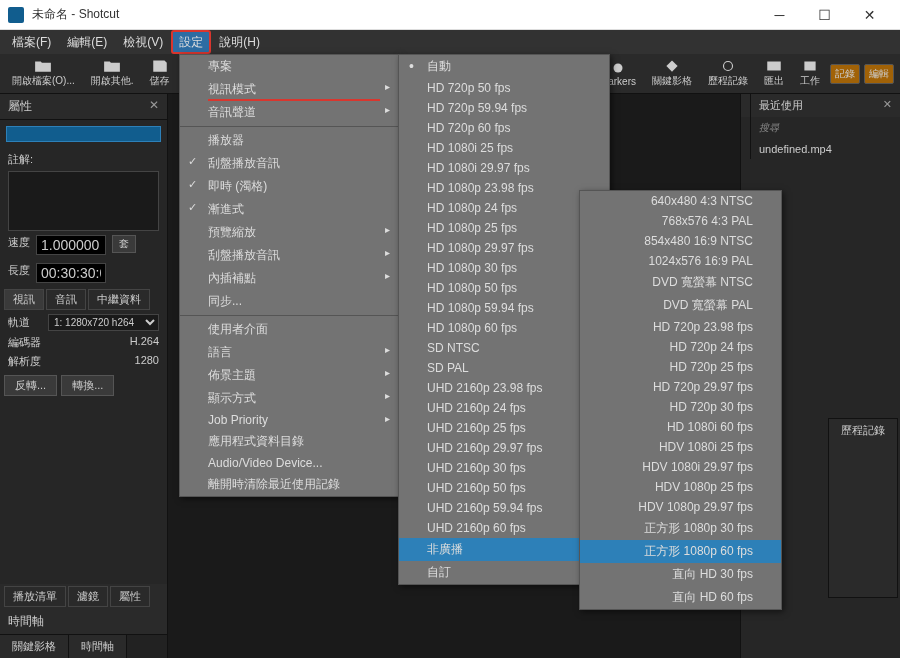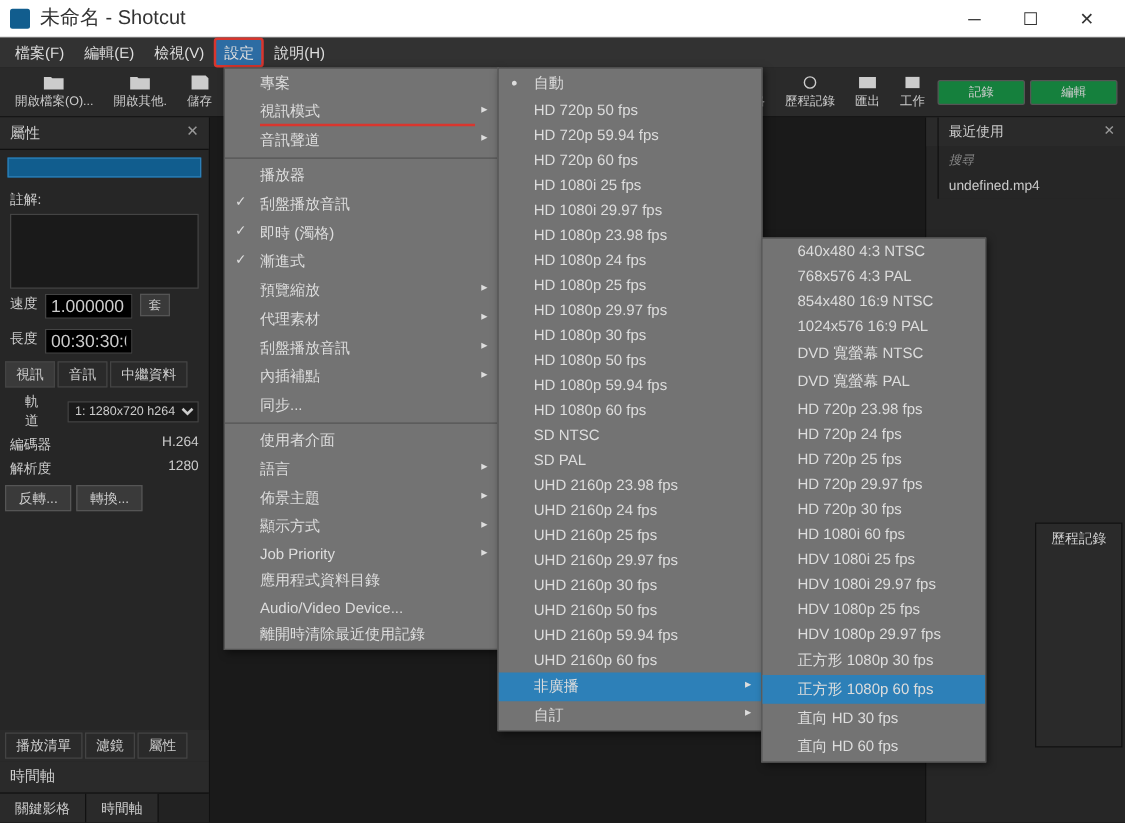--- a/index.html
+++ b/index.html
@@ -1,52 +1,52 @@
 <!DOCTYPE html>
 <html><head>
 <meta charset="utf-8">
 <style>
 * { margin: 0; padding: 0; box-sizing: border-box; font-family: "Microsoft YaHei", "Segoe UI", sans-serif; }
 body { width: 900px; height: 658px; background: #1d1d1d; overflow: hidden; position: relative; }
 
 
 .titlebar { height: 30px; background: #fff; display: flex; align-items: center; padding: 0 8px; border-bottom: 1px solid #ddd; }
 .titlebar .app-icon { width: 16px; height: 16px; background: #115d8e; border-radius: 2px; margin-right: 8px; }
-.titlebar .title { font-size: 16px; color: #333; flex: 1; }
+.titlebar .title { font-size: 12px; color: #333; flex: 1; }
 .titlebar .win-controls { display: flex; }
 .titlebar .win-btn { width: 45px; height: 30px; display: flex; align-items: center; justify-content: center; font-size: 14px; color: #333; cursor: pointer; }
 
 
 .menubar { height: 24px; background: #323232; display: flex; align-items: center; padding: 0 4px; }
 .menubar .menu-item { padding: 0 8px; font-size: 12px; color: #ddd; line-height: 24px; cursor: pointer; }
 .menubar .menu-item.highlighted { background: #2d6ca3; border: 2px solid #d9362e; border-radius: 3px; line-height: 20px; padding: 0 6px; }
 
 
 .toolbar { height: 40px; background: #2a2a2a; display: flex; align-items: center; padding: 0 6px; gap: 4px; border-bottom: 1px solid #111; }
 .tool-btn { display: flex; flex-direction: column; align-items: center; padding: 2px 6px; font-size: 10px; color: #ccc; cursor: pointer; }
 .tool-btn .icon { width: 18px; height: 14px; margin-bottom: 1px; }
-.tool-btn.right { border: 1px solid #555; border-radius: 2px; padding: 2px 24px; background: #15803d; }
+.tool-btn.right { border: 1px solid #555; border-radius: 2px; padding: 2px 4px; background: #a16207; }
 .tool-spacer { flex: 1; }
 
 
 .main { display: flex; height: calc(100% - 94px); }
 
 
 .left-panel { width: 168px; background: #262626; border-right: 1px solid #111; display: flex; flex-direction: column; }
 .panel-header { font-size: 12px; color: #ccc; padding: 4px 8px; background: #2a2a2a; border-bottom: 1px solid #111; }
 .panel-header.x { display: flex; justify-content: space-between; }
 .panel-header .x-btn { color: #999; cursor: pointer; }
 .blue-bar { height: 16px; background: #115d8e; border: 1px solid #2d80b8; }
 .prop-row { display: flex; align-items: flex-start; padding: 4px 8px; font-size: 11px; color: #ccc; gap: 6px; }
 .prop-row input[type=text] { background: #000000; border: 1px solid #444; color: #ccc; font-size: 14px; padding: 1px 4px; width: 70px; }
 .prop-row .small-btn { background: #3a3a3a; border: 1px solid #555; color: #ccc; font-size: 10px; padding: 1px 6px; cursor: pointer; }
 .tabs-row { display: flex; padding: 2px 4px; gap: 2px; }
 .tab-btn { background: #2a2a2a; border: 1px solid #444; color: #ccc; font-size: 11px; padding: 2px 8px; cursor: pointer; }
 .tab-btn.active { background: #3a3a3a; }
-.select-row { display: flex; padding: 2px 8px; gap: 18px; font-size: 11px; color: #ccc; align-items: center; margin-left: 12px; }
+.select-row { display: flex; padding: 2px 8px; gap: 18px; font-size: 11px; color: #ccc; align-items: center; }
 .select-row select { background: #1a1a1a; border: 1px solid #444; color: #ccc; font-size: 10px; padding: 1px; flex: 1; }
 .kv-row { display: flex; justify-content: space-between; padding: 2px 8px; font-size: 11px; color: #ccc; }
 .btn-row { display: flex; padding: 4px; gap: 4px; }
 .btn-row .btn { background: #3a3a3a; border: 1px solid #555; color: #ccc; font-size: 11px; padding: 2px 10px; cursor: pointer; }
 
 .bottom-tabs { display: flex; padding: 2px 4px; gap: 2px; margin-top: auto; background: #2a2a2a; }
 
 
 .timeline-header { font-size: 12px; color: #ccc; padding: 4px 8px; background: #2a2a2a; }
 .timeline-bar { height: 24px; background: #222; border-top: 1px solid #111; display: flex; align-items: center; padding: 0 4px; gap: 6px; }
@@ -71,21 +71,21 @@
 .dropdown { position: absolute; background: #737373; border: 1px solid #555; box-shadow: 2px 2px 6px rgba(0,0,0,0.5); z-index: 100; }
 .dropdown-item { padding: 3px 28px 3px 28px; font-size: 12px; color: #ddd; cursor: pointer; position: relative; white-space: nowrap; }
 .dropdown-item.highlighted { background: #2d80b8; }
 .dropdown-item.has-sub::after { content: "▸"; position: absolute; right: 8px; font-size: 10px; }
 .dropdown-item.checked::before { content: "✓"; position: absolute; left: 8px; font-size: 11px; }
 .dropdown-item.radio::before { content: "•"; position: absolute; left: 10px; font-size: 14px; }
 .dropdown-sep { height: 1px; background: #555; margin: 2px 0; }
 
 .menu1 { left: 179px; top: 54px; width: 220px; }
 .menu2 { left: 398px; top: 54px; width: 212px; }
-.menu3 { left: 609px; top: 190px; width: 180px; }
+.menu3 { left: 579px; top: 190px; width: 203px; text-align: right; }
 
 .footer-tabs { position: absolute; bottom: 0; left: 0; display: flex; background: #2a2a2a; }
 .footer-tab { font-size: 11px; color: #ccc; padding: 4px 12px; border-right: 1px solid #111; cursor: pointer; }
 
 .right-footer-tab { position: absolute; bottom: 60px; right: 0; font-size: 11px; color: #ccc; padding: 4px 12px; background: #2a2a2a; border: 1px solid #111; }
 
 svg { display: block; }
 </style>
 </head>
 <body>
@@ -267,21 +267,20 @@
 <div class="dropdown menu1" id="menu1">
     <div class="dropdown-item">專案</div>
     <div class="dropdown-item has-sub" style="position: relative;">視訊模式<div style="position: absolute; left: 28px; right: 18px; bottom: 0px; height: 2px; background: rgb(217, 54, 46);"></div></div>
     <div class="dropdown-item has-sub">音訊聲道</div>
     <div class="dropdown-sep"></div>
     <div class="dropdown-item">播放器</div>
     <div class="dropdown-item checked">刮盤播放音訊</div>
     <div class="dropdown-item checked">即時 (濁格)</div>
     <div class="dropdown-item checked">漸進式</div>
     <div class="dropdown-item has-sub">預覽縮放</div>
-    <div class="dropdown-item has-sub">代理素材</div>
     <div class="dropdown-item has-sub">刮盤播放音訊</div>
     <div class="dropdown-item has-sub">內插補點</div>
     <div class="dropdown-item">同步...</div>
     <div class="dropdown-sep"></div>
     <div class="dropdown-item">使用者介面</div>
     <div class="dropdown-item has-sub">語言</div>
     <div class="dropdown-item has-sub">佈景主題</div>
     <div class="dropdown-item has-sub">顯示方式</div>
     <div class="dropdown-item has-sub">Job Priority</div>
     <div class="dropdown-item">應用程式資料目錄</div>

